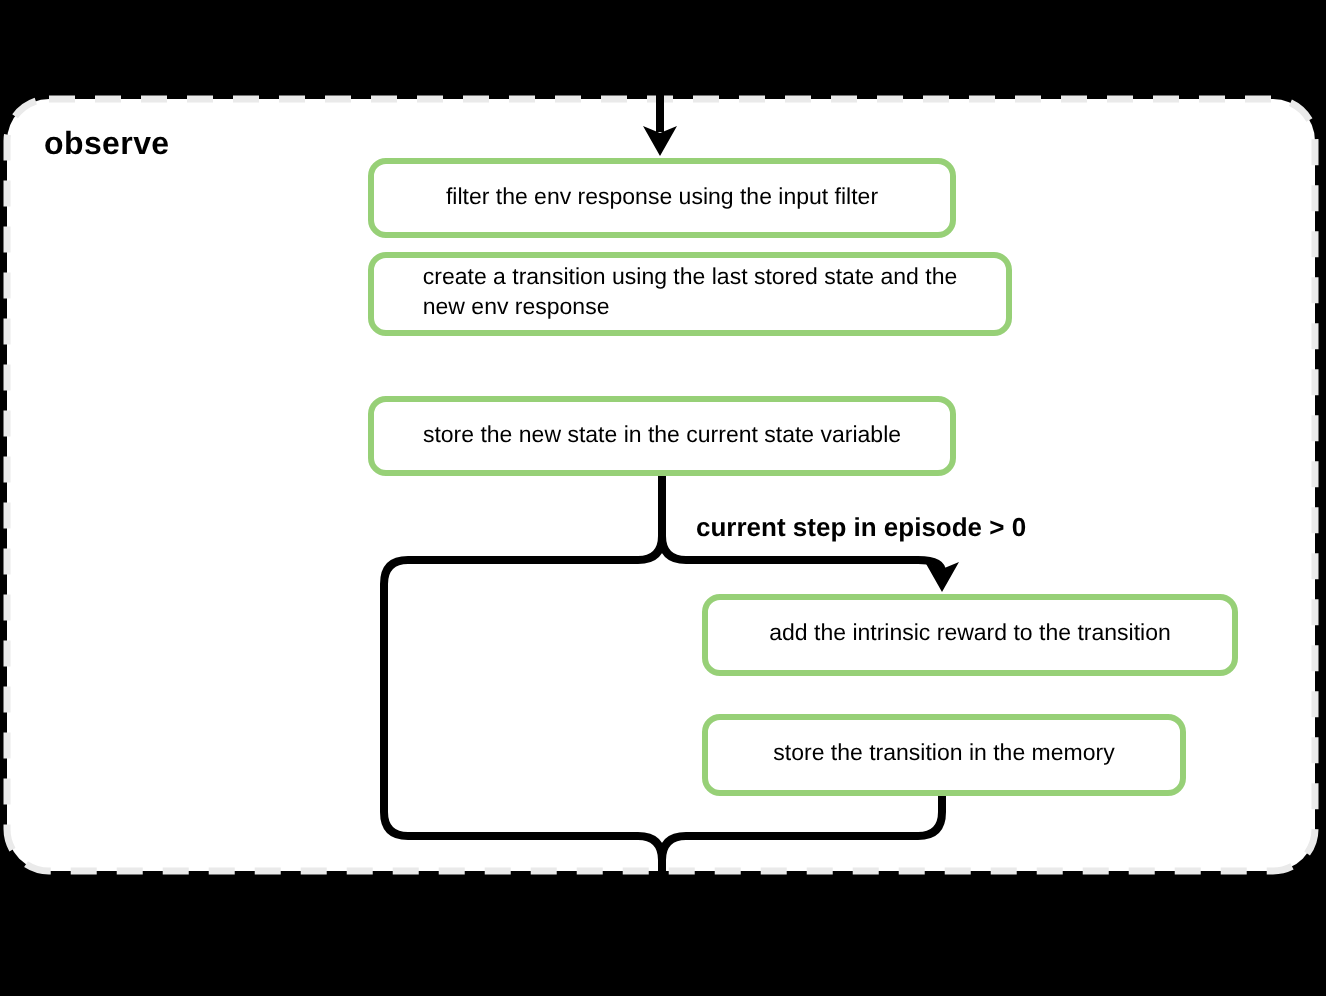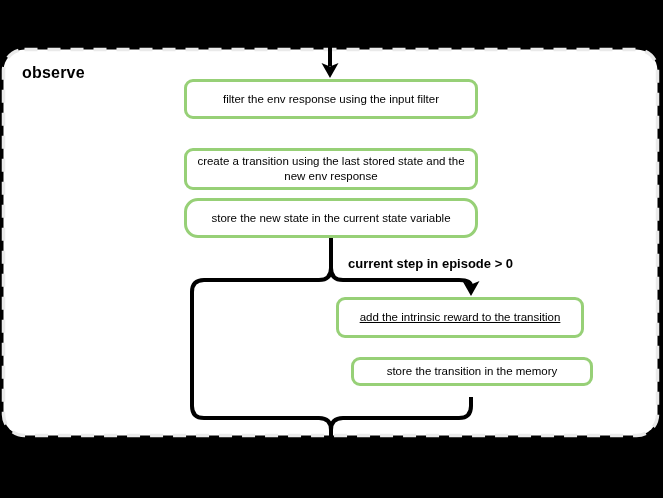--- a/index.html
+++ b/index.html
@@ -40,30 +40,29 @@
     font-size:16px;font-weight:bold;color:var(--text);
     letter-spacing:.2px;
   }
   .node{
     position:absolute;
     box-sizing:border-box;
     background:var(--panel_bg);
     border:3px solid var(--node_border);
     border-radius:9px;
     display:flex;align-items:center;justify-content:center;
-    text-align:center;
     font-size:11.5px;line-height:15px;color:var(--text);
     padding:2px 6px;
     white-space:pre-line;
   }
   .node-1{left:184px;top:79px;width:294px;height:40px;}
-  .node-2{left:184px;top:148px;width:294px;height:42px;}
-  .node-3{left:184px;top:198px;width:294px;height:40px;border-radius:14px;}
-  .node-4{left:336px;top:297px;width:248px;height:41px;text-decoration:underline;}
-  .node-5{left:351px;top:357px;width:242px;height:29px;}
+  .node-2{left:184px;top:126px;width:322px;height:42px;}
+  .node-3{left:184px;top:198px;width:294px;height:40px;}
+  .node-4{left:351px;top:297px;width:268px;height:41px;}
+  .node-5{left:351px;top:357px;width:242px;height:41px;}
   .condition-label{
     position:absolute;left:348px;top:256px;
     font-size:13px;font-weight:bold;color:var(--text);
     white-space:nowrap;
   }
 </style>
 </head>
 <body>
 
 <div class="canvas">

